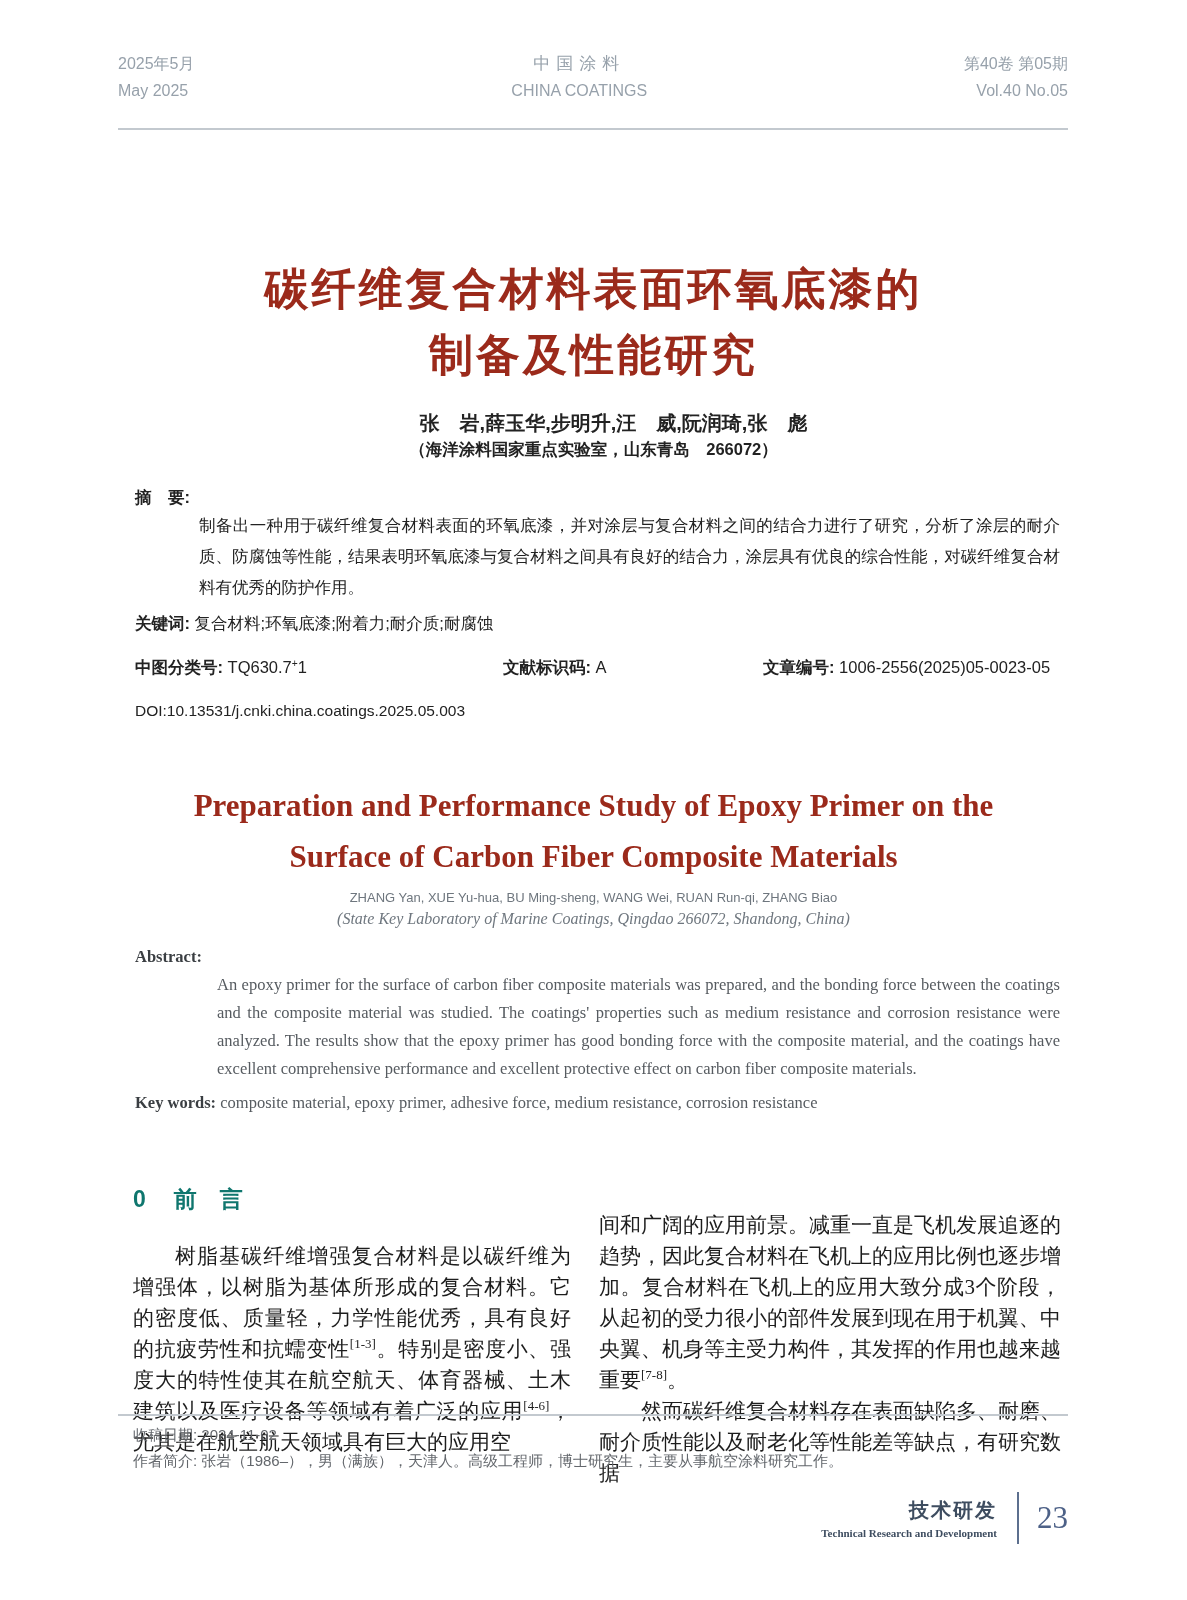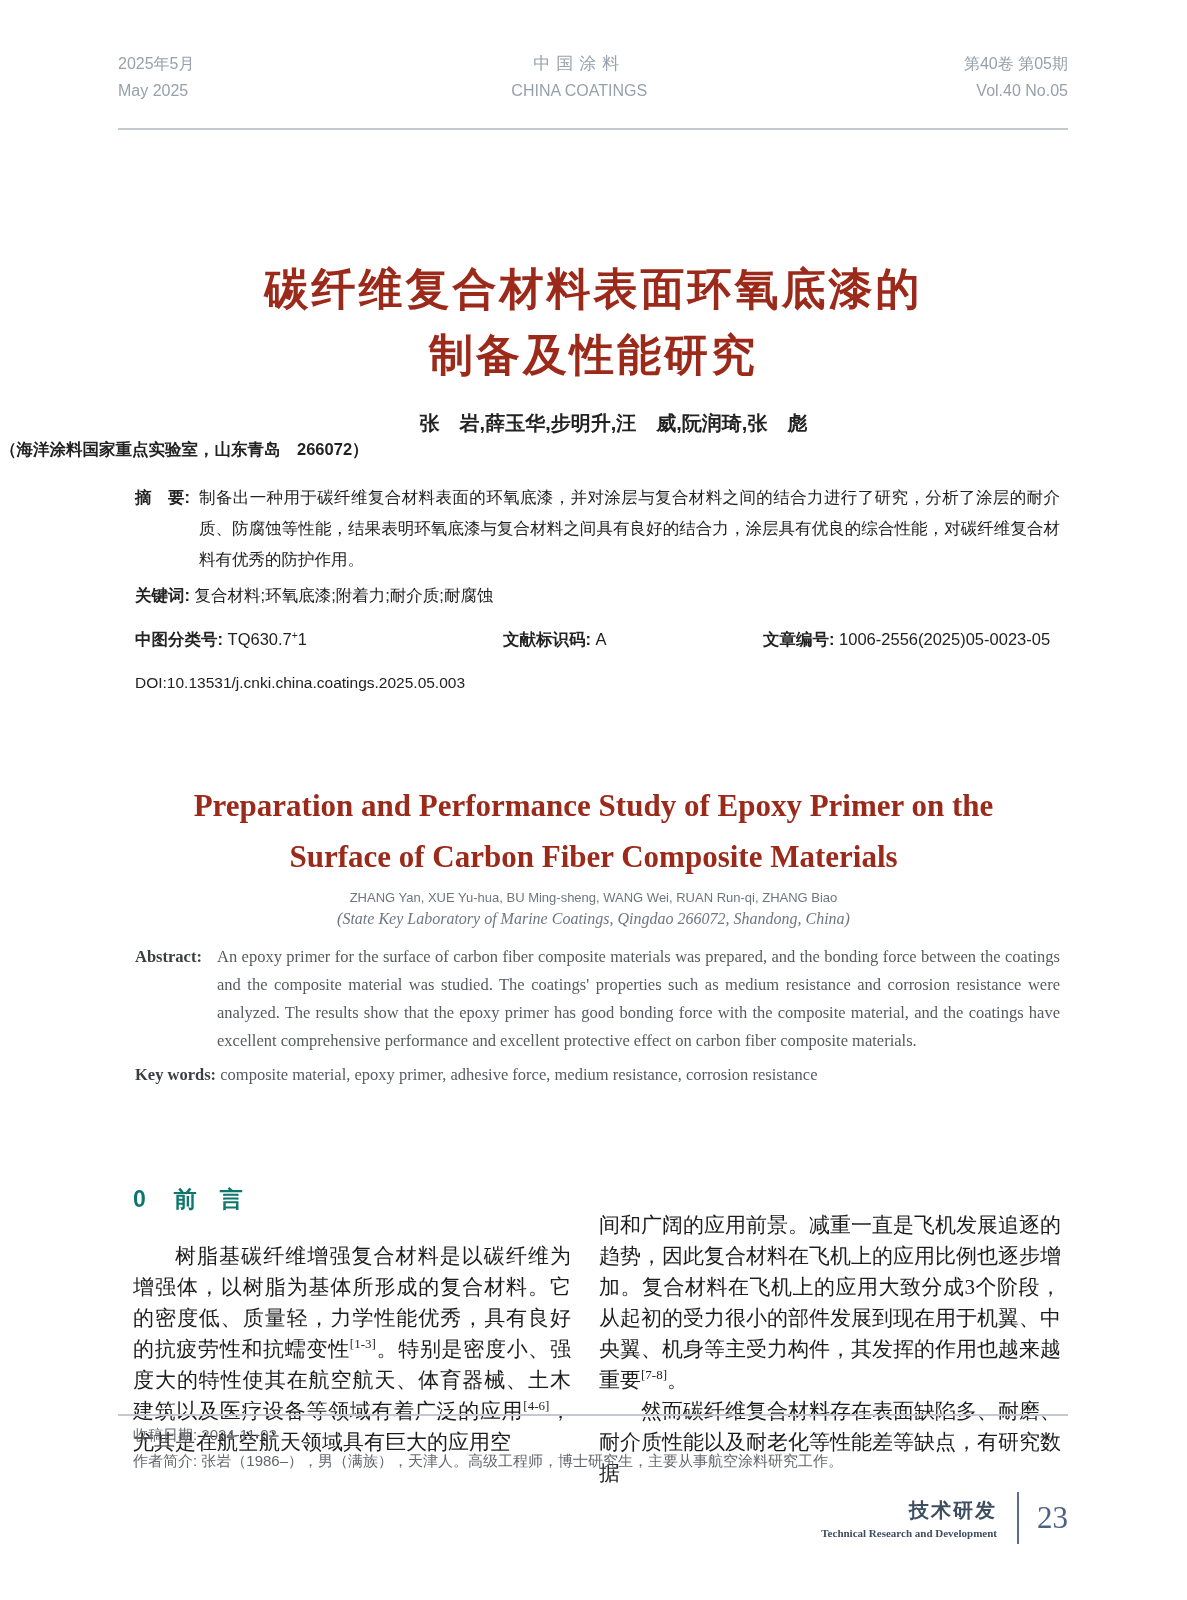--- a/index.html
+++ b/index.html
@@ -30,27 +30,27 @@
   .hcol.right{text-align:right;justify-content:space-between;}
   .journal-cn{letter-spacing:6px;font-size:17px;}
   .header-rule{position:absolute;top:128px;left:118px;width:950px;border-top:2px solid var(--rule_gray);}
 
   
   .cn-title{
     position:absolute;top:256px;left:0;width:1187px;text-align:center;
     color:var(--accent_red);font-weight:bold;font-size:44px;line-height:66px;letter-spacing:3px;
   }
   .authors-cn{position:absolute;top:410px;left:0;width:1187px;text-align:center;font-weight:bold;font-size:20px;padding-left:20px;}
-  .affil-cn{position:absolute;top:439px;left:0;width:1187px;text-align:left;font-weight:bold;font-size:16.5px;}
+  .affil-cn{position:absolute;top:439px;left:0;width:1187px;text-align:center;font-weight:bold;font-size:16.5px;}
 
   
   .cn-meta{position:absolute;top:482px;left:135px;width:925px;font-size:16.5px;line-height:31px;}
   .hang{display:flex;margin:0;}
   .hang .hang-label{flex:0 0 64px;font-weight:bold;white-space:nowrap;}
-  .hang .hang-text{flex:1;text-align:justify;}
+  .hang .hang-text{flex:1;text-align:justify;margin-top:28px;}
   .kw{margin:5px 0 0 0;}
   .label{font-weight:bold;}
   .class-row{display:flex;margin-top:13px;}
   .class-row .c1{width:368px;}
   .class-row .c2{width:260px;}
   .class-row .c3{flex:1;}
   .doi{margin:12px 0 0 0;font-size:15.5px;}
   sup{font-size:0.62em;line-height:0;vertical-align:super;}
 
   

